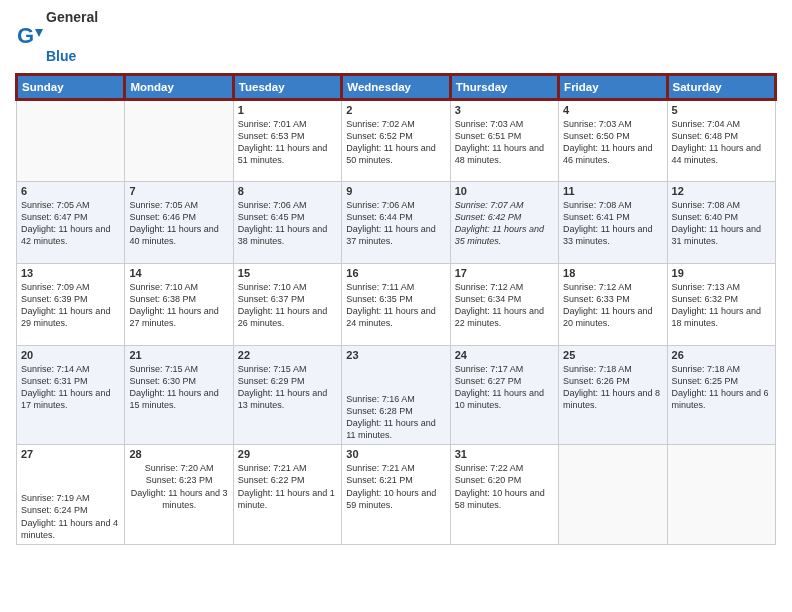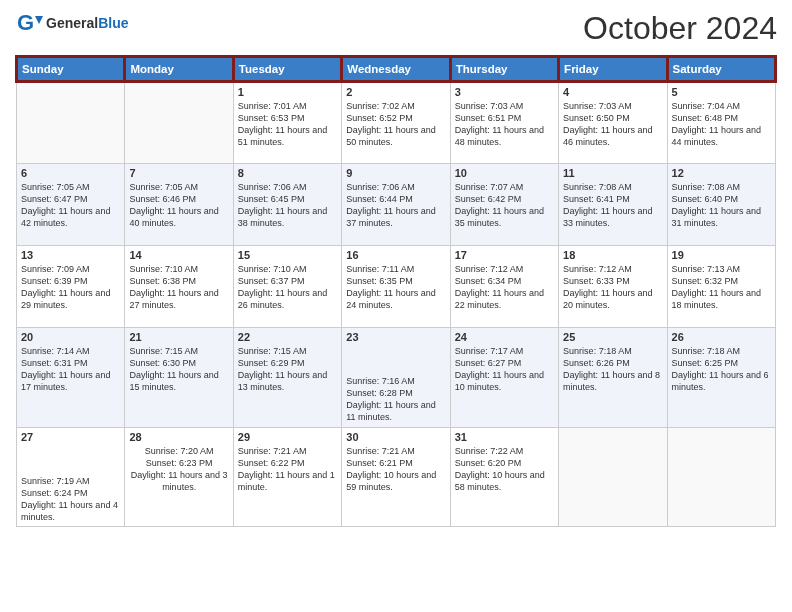--- a/index.html
+++ b/index.html
@@ -21,22 +21,23 @@
       justify-content: space-between;
       align-items: flex-start;
       margin-bottom: 8px;
     }
     .logo {
       display: flex;
       align-items: center;
     }
     .logo-text {
       display: flex;
-      flex-direction: row;
+      flex-direction: column;
       line-height: 1.1;
+      gap: 24px;
     }
     .logo-general {
       font-size: 14px;
       font-weight: bold;
       color: #333;
     }
     .logo-blue {
       font-size: 14px;
       font-weight: bold;
       color: #1a6bb5;
@@ -108,21 +109,20 @@
       <svg class="logo-icon" viewBox="0 0 28 28">
         <text x="2" y="20" font-size="22" font-weight="bold" fill="#1a6bb5">G</text>
         <polygon points="20,6 28,6 24,14" fill="#1a6bb5"></polygon>
       </svg>
       <div class="logo-text">
         <span class="logo-general">General</span>
         <span class="logo-blue">Blue</span>
       </div>
     </div>
     <div class="title-block">
-      <div class="month-title">October 2024</div>
     </div>
   </div>
 
   <table class="calendar">
     <thead>
       <tr>
       <th>Sunday</th>
           <th>Monday</th>
           <th>Tuesday</th>
           <th>Wednesday</th>
@@ -186,21 +186,21 @@
 Daylight: 11 hours and 38 minutes.</div>
           </td>
           <td>
             <span class="day-num">9</span>
             <div class="cell-text" style="white-space: pre-line;">Sunrise: 7:06 AM
 Sunset: 6:44 PM
 Daylight: 11 hours and 37 minutes.</div>
           </td>
           <td>
             <span class="day-num">10</span>
-            <div class="cell-text" style="white-space: pre-line;">Sunrise: 7:07 AM
+            <div class="cell-text" style="white-space: pre-line; font-style: italic;">Sunrise: 7:07 AM
 Sunset: 6:42 PM
 Daylight: 11 hours and 35 minutes.</div>
           </td>
           <td>
             <span class="day-num">11</span>
             <div class="cell-text" style="white-space: pre-line;">Sunrise: 7:08 AM
 Sunset: 6:41 PM
 Daylight: 11 hours and 33 minutes.</div>
           </td>
           <td>

